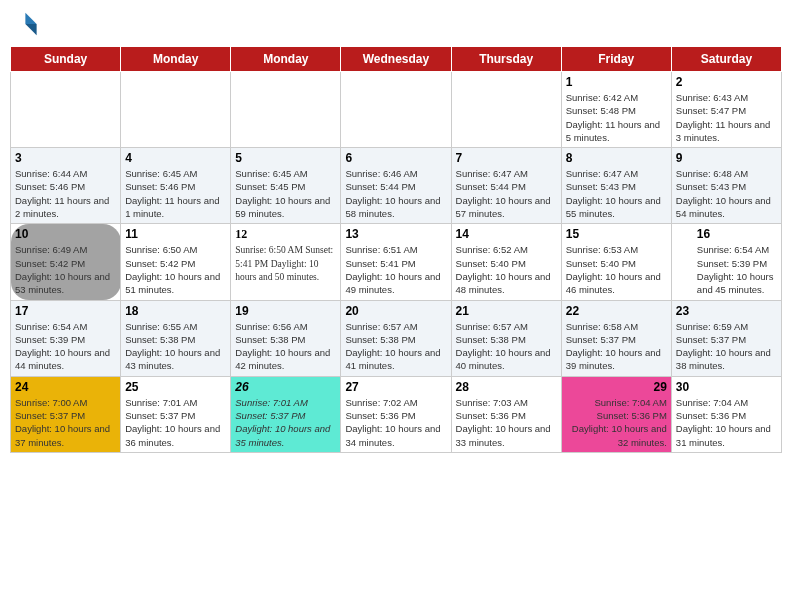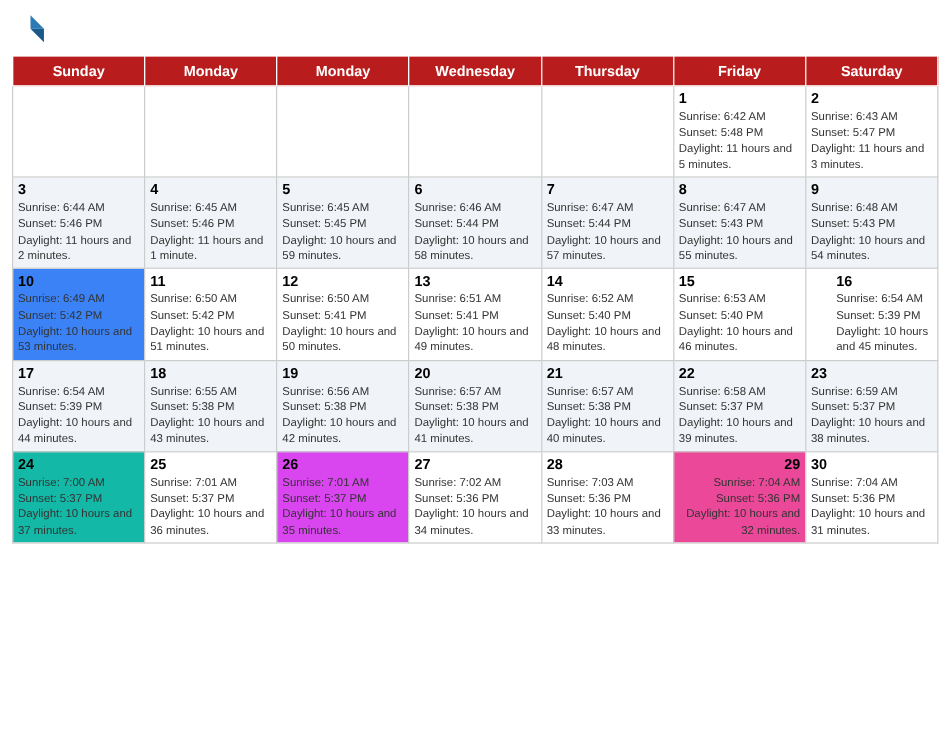--- a/index.html
+++ b/index.html
@@ -176,33 +176,33 @@
 Daylight: 10 hours and 55 minutes.</div>
         </td>
         <td style="background-color: rgb(240, 244, 248);">
           <span class="day-number">9</span>
           <div class="day-info">Sunrise: 6:48 AM
 Sunset: 5:43 PM
 Daylight: 10 hours and 54 minutes.</div>
         </td>
       </tr>
       <tr>
-        <td style="background-color: #3b82f6;">
+        <td style="background-color: #a3a3a3; border-radius: 18px;">
           <span class="day-number">10</span>
           <div class="day-info">Sunrise: 6:49 AM
 Sunset: 5:42 PM
 Daylight: 10 hours and 53 minutes.</div>
         </td>
         <td style="background-color: rgb(255, 255, 255);">
           <span class="day-number">11</span>
           <div class="day-info">Sunrise: 6:50 AM
 Sunset: 5:42 PM
 Daylight: 10 hours and 51 minutes.</div>
         </td>
-        <td style="background-color: rgb(255, 255, 255);">
+        <td style="background-color: rgb(255, 255, 255); font-family: Liberation Serif, serif;">
           <span class="day-number">12</span>
           <div class="day-info">Sunrise: 6:50 AM
 Sunset: 5:41 PM
 Daylight: 10 hours and 50 minutes.</div>
         </td>
         <td style="background-color: rgb(255, 255, 255);">
           <span class="day-number">13</span>
           <div class="day-info">Sunrise: 6:51 AM
 Sunset: 5:41 PM
 Daylight: 10 hours and 49 minutes.</div>
@@ -264,33 +264,33 @@
 Daylight: 10 hours and 39 minutes.</div>
         </td>
         <td style="background-color: rgb(240, 244, 248);">
           <span class="day-number">23</span>
           <div class="day-info">Sunrise: 6:59 AM
 Sunset: 5:37 PM
 Daylight: 10 hours and 38 minutes.</div>
         </td>
       </tr>
       <tr>
-        <td style="background-color: #14b8a6;">
+        <td style="background-color: #eab308;">
           <span class="day-number">24</span>
           <div class="day-info">Sunrise: 7:00 AM
 Sunset: 5:37 PM
 Daylight: 10 hours and 37 minutes.</div>
         </td>
         <td style="background-color: rgb(255, 255, 255);">
           <span class="day-number">25</span>
           <div class="day-info">Sunrise: 7:01 AM
 Sunset: 5:37 PM
 Daylight: 10 hours and 36 minutes.</div>
         </td>
-        <td style="background-color: #d946ef;">
+        <td style="background-color: #5eead4; font-style: italic;">
           <span class="day-number">26</span>
           <div class="day-info">Sunrise: 7:01 AM
 Sunset: 5:37 PM
 Daylight: 10 hours and 35 minutes.</div>
         </td>
         <td style="background-color: rgb(255, 255, 255); margin-left: 33px;">
           <span class="day-number">27</span>
           <div class="day-info">Sunrise: 7:02 AM
 Sunset: 5:36 PM
 Daylight: 10 hours and 34 minutes.</div>

